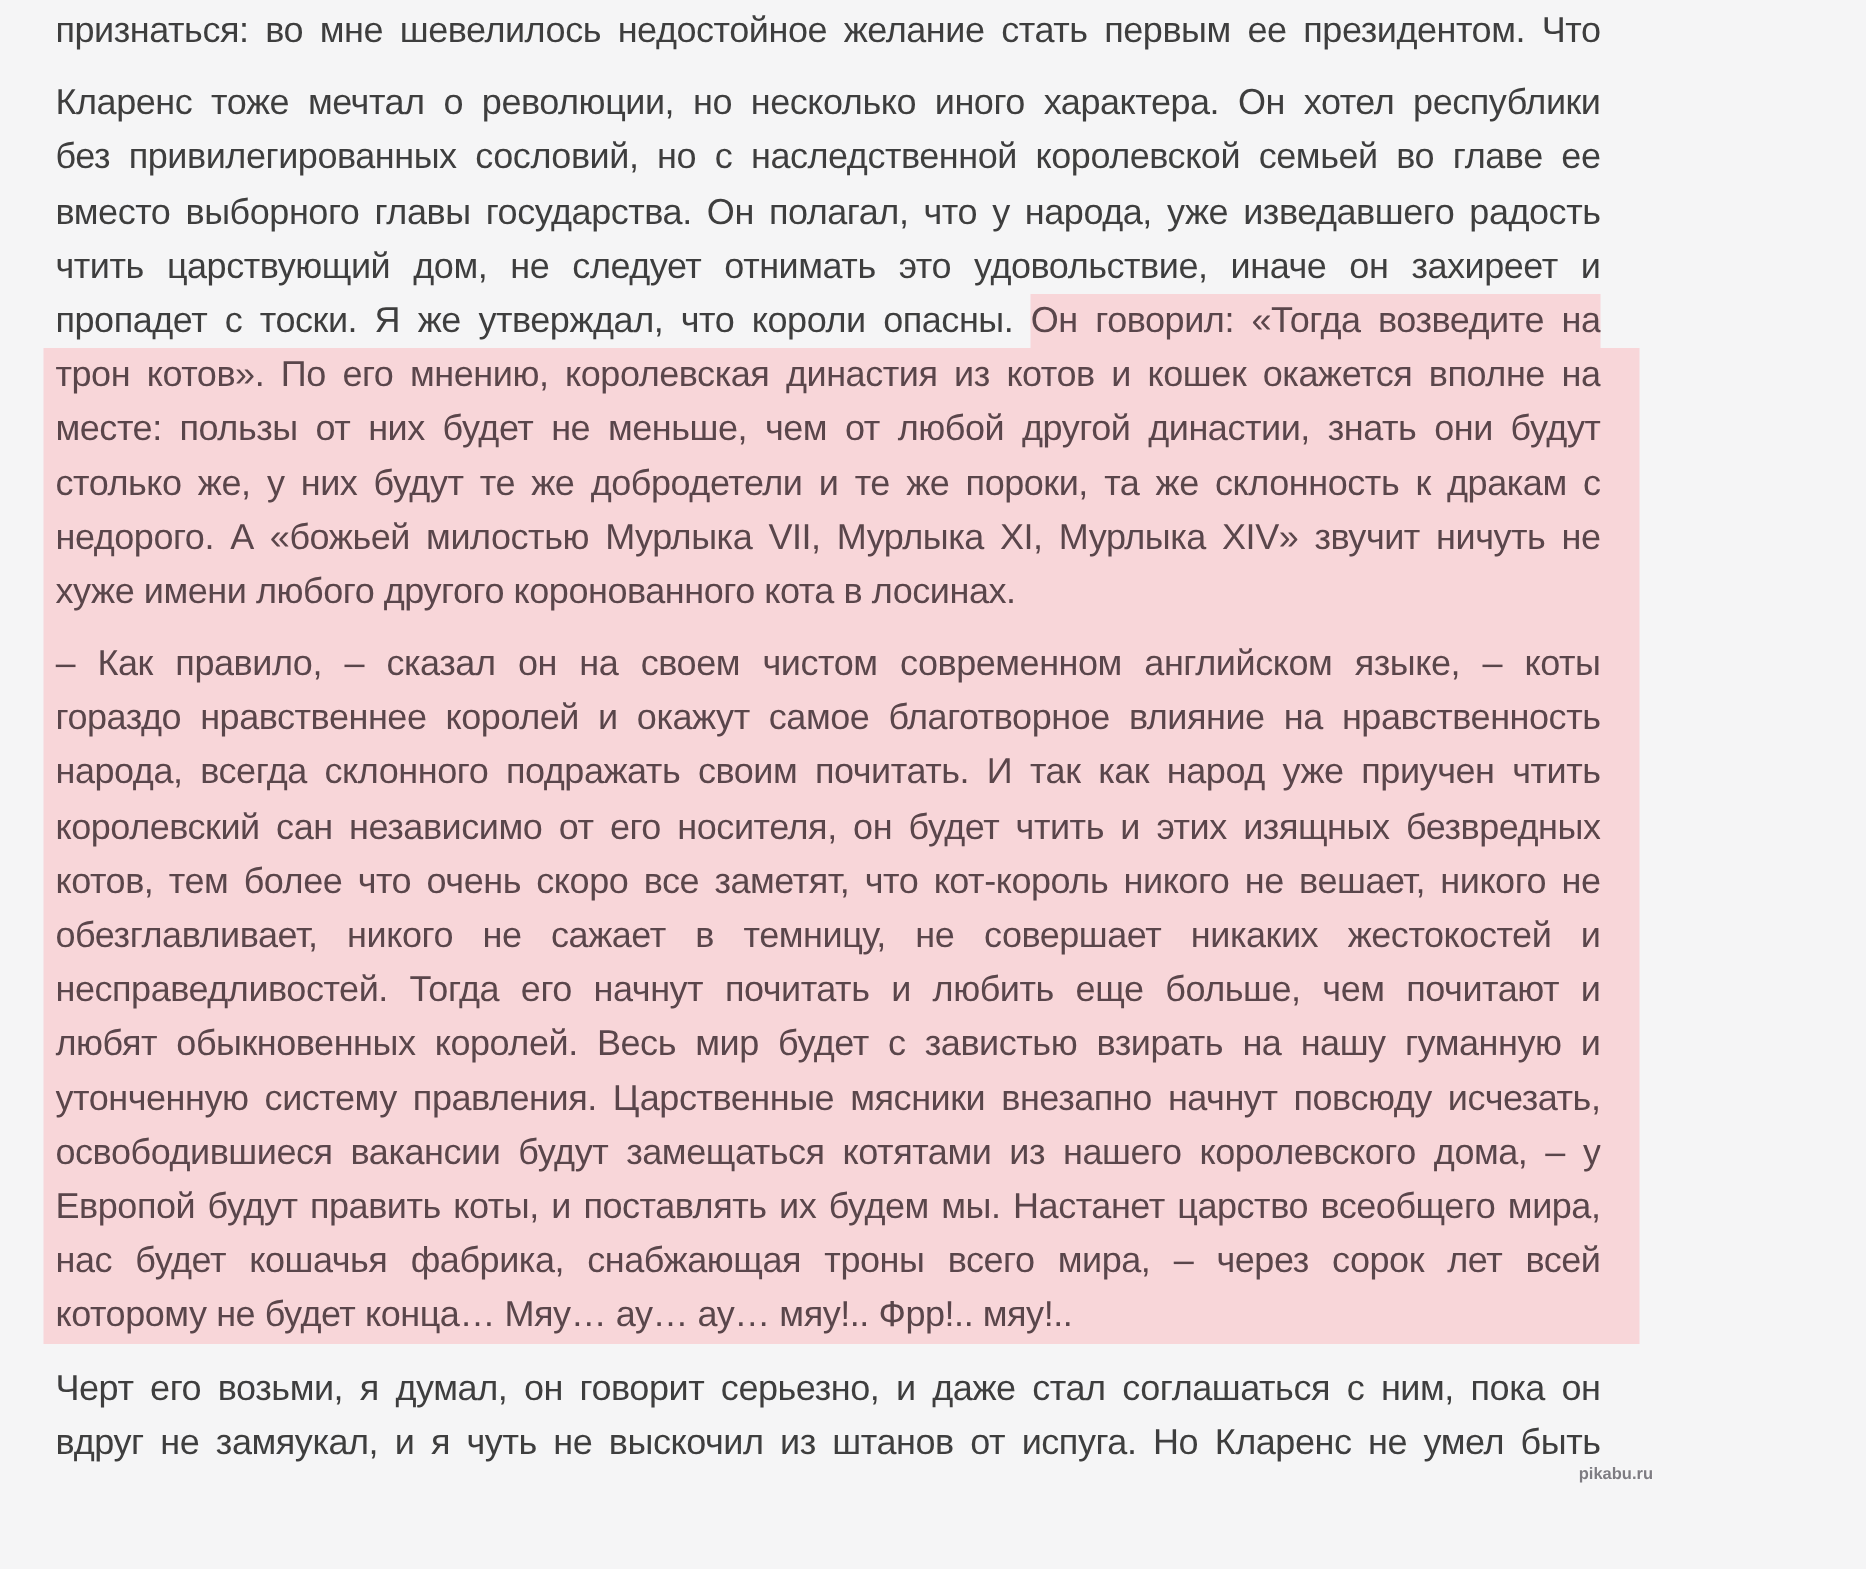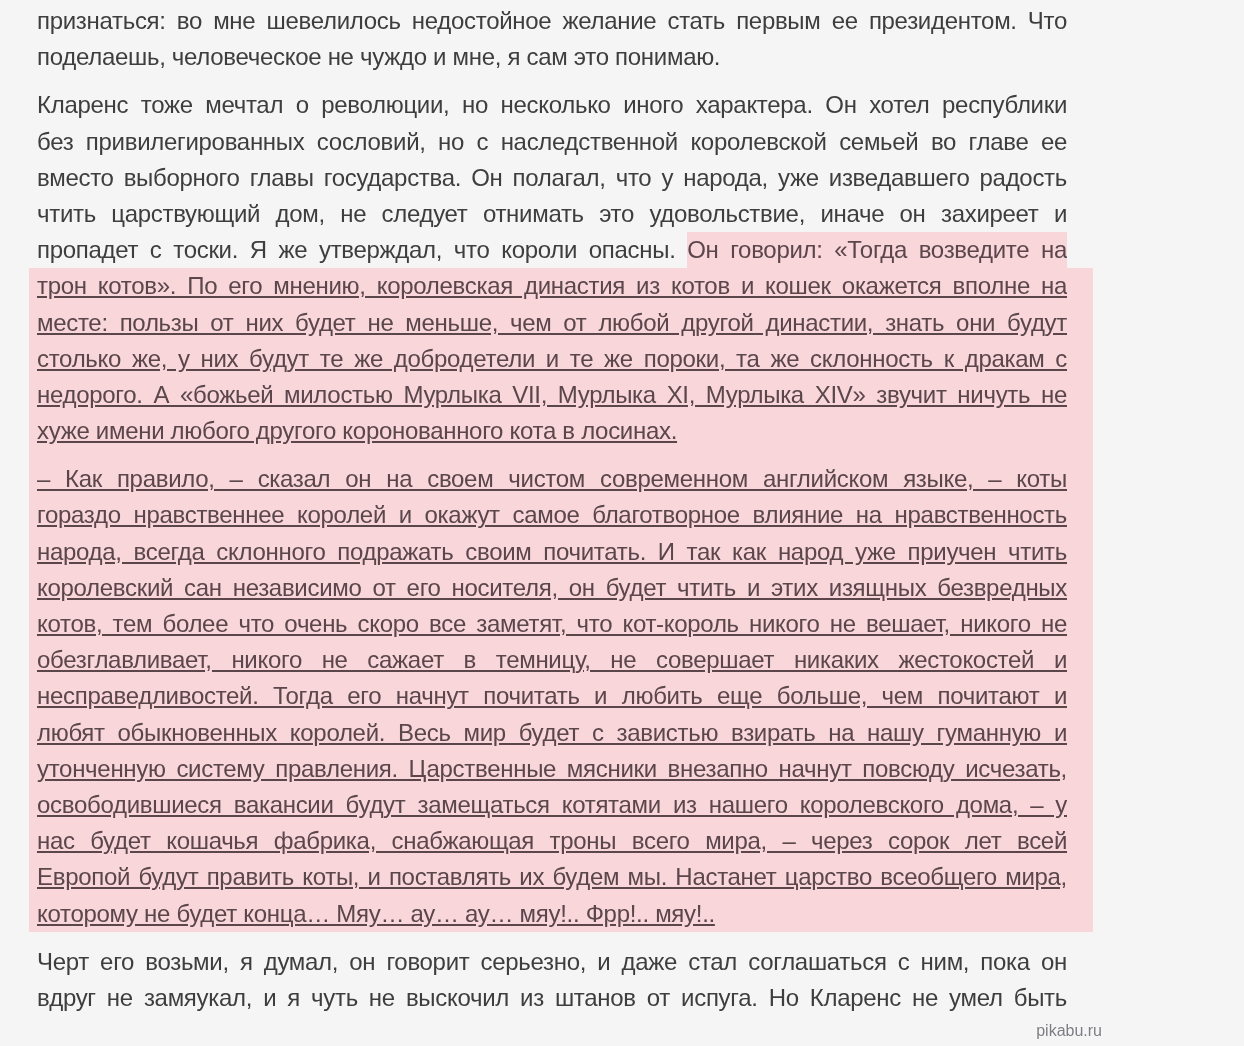--- a/index.html
+++ b/index.html
@@ -44,55 +44,53 @@
     overflow: hidden;
     text-align: left;
   }
 
   
   .hl-block {
     background: #f8d6d9;
     margin: 0 -26px 12px -8px;
     padding: 0 26px 0 8px;
     color: #5a464b;
-    text-decoration: underline;
   }
   .hl-block .gap {
     height: 12px;
   }
 
   
   .hl-inline {
     background: #f8d6d9;
     color: #5a464b;
     padding: 5px 0;
     margin-right: -14px;
     padding-right: 14px;
   }
 
   .watermark {
     position: absolute;
     right: 2px;
-    top: 1024px;
-    font-size: 16px;
-    font-weight: normal;
+    top: 976px;
+    font-size: 11px;
+    font-weight: bold;
     letter-spacing: 0;
     color: rgba(95, 92, 100, 0.8);
     text-shadow: 0 0 2px rgba(255,255,255,0.9);
     line-height: 14px;
   }
 </style>
 </head>
 <body>
 
 <div class="page">
 
   <div class="para">
     <div class="ln">признаться: во мне шевелилось недостойное желание стать первым ее президентом. Что</div>
-    <div class="ln-last">поделаешь, человеческое не чуждо и мне, я сам это понимаю.</div>
   </div>
 
   <div>
     <div class="ln">Кларенс тоже мечтал о революции, но несколько иного характера. Он хотел республики</div>
     <div class="ln">без привилегированных сословий, но с наследственной королевской семьей во главе ее</div>
     <div class="ln">вместо выборного главы государства. Он полагал, что у народа, уже изведавшего радость</div>
     <div class="ln">чтить царствующий дом, не следует отнимать это удовольствие, иначе он захиреет и</div>
     <div class="ln"><span>пропадет с тоски. Я же утверждал, что короли опасны. </span><span class="hl-inline">Он говорил: «Тогда возведите на</span></div>
   </div>
 
@@ -109,22 +107,22 @@
       <div class="ln">– Как правило, – сказал он на своем чистом современном английском языке, – коты</div>
       <div class="ln">гораздо нравственнее королей и окажут самое благотворное влияние на нравственность</div>
       <div class="ln">народа, всегда склонного подражать своим почитать. И так как народ уже приучен чтить</div>
       <div class="ln">королевский сан независимо от его носителя, он будет чтить и этих изящных безвредных</div>
       <div class="ln">котов, тем более что очень скоро все заметят, что кот-король никого не вешает, никого не</div>
       <div class="ln">обезглавливает, никого не сажает в темницу, не совершает никаких жестокостей и</div>
       <div class="ln">несправедливостей. Тогда его начнут почитать и любить еще больше, чем почитают и</div>
       <div class="ln">любят обыкновенных королей. Весь мир будет с завистью взирать на нашу гуманную и</div>
       <div class="ln">утонченную систему правления. Царственные мясники внезапно начнут повсюду исчезать,</div>
       <div class="ln">освободившиеся вакансии будут замещаться котятами из нашего королевского дома, – у</div>
+      <div class="ln">Европой будут править коты, и поставлять их будем мы. Настанет царство всеобщего мира,</div>
       <div class="ln">нас будет кошачья фабрика, снабжающая троны всего мира, – через сорок лет всей</div>
-      <div class="ln">Европой будут править коты, и поставлять их будем мы. Настанет царство всеобщего мира,</div>
       <div class="ln-last">которому не будет конца… Мяу… ау… ау… мяу!.. Фрр!.. мяу!..</div>
     </div>
   </div>
 
   <div class="para">
     <div class="ln">Черт его возьми, я думал, он говорит серьезно, и даже стал соглашаться с ним, пока он</div>
     <div class="ln">вдруг не замяукал, и я чуть не выскочил из штанов от испуга. Но Кларенс не умел быть</div>
   </div>
 
   <div class="watermark">pikabu.ru</div>

